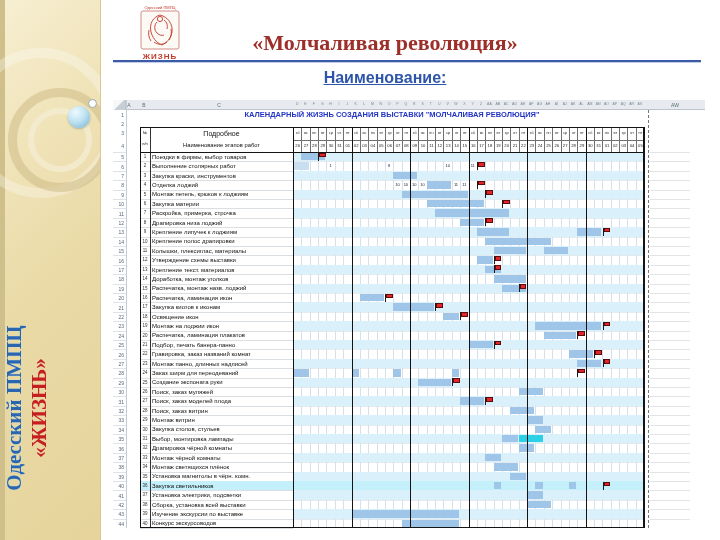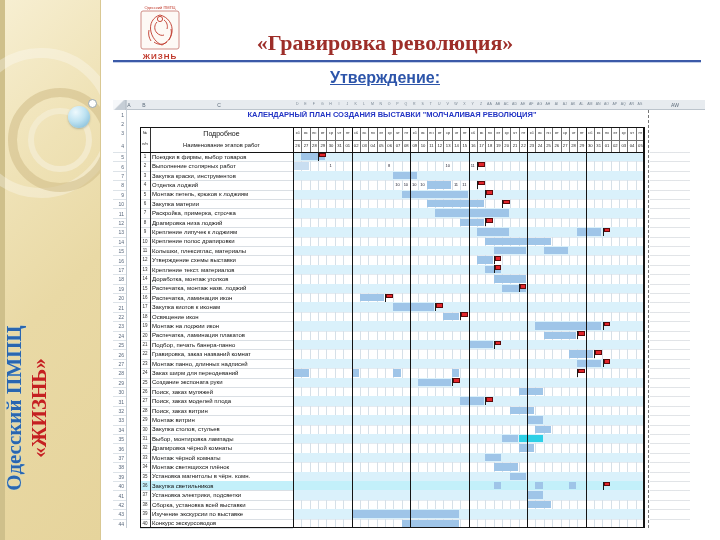--- a/index.html
+++ b/index.html
@@ -77,23 +77,23 @@
       <path d="M23 13 c-7 2 -11 9 -9 17 c2 8 8 12 11 13 c4 -2 9 -6 10 -13 c1 -8 -4 -15 -12 -17z"></path>
       <path d="M20 20 c-3 3 -3 8 0 11 c2 2 5 3 7 2"></path>
       <path d="M27 18 c3 2 4 6 3 9"></path>
       <circle cx="23" cy="17" r="2.6"></circle>
       <path d="M17 40 c4 3 9 3 13 0"></path>
       <path d="M12 28 c-1 4 0 8 2 11 M34 27 c1 4 0 8 -2 11"></path>
     </g>
     <text x="23" y="57" text-anchor="middle" font-size="8" font-weight="bold" letter-spacing="1" fill="#c0392b">ЖИЗНЬ</text>
   </svg>
 
-  <div class="title2">«Гравировка революция»</div>
+  <div class="title2">«Молчаливая революция»</div>
   <div id="rule"></div>
-  <div class="subtitle">Утверждение:</div>
+  <div class="subtitle">Наименование:</div>
 
   <div id="sheet">
       <div style="left: 0px; top: 0px; width: 592px; height: 10px; background: rgb(231, 235, 239); border-bottom: 1px solid rgb(188, 196, 204);"></div>
       <div style="left: 0px; top: 0px; width: 13px; height: 10px; background: linear-gradient(135deg, rgb(246, 248, 250) 45%, rgb(198, 206, 214) 55%); border-right: 1px solid rgb(188, 196, 204);"></div>
       <div style="left: 8px; top: 1.5px; width: 16px; text-align: center; font-size: 5px; line-height: 6px; color: rgb(92, 107, 122);">A</div>
       <div style="left: 23px; top: 1.5px; width: 16px; text-align: center; font-size: 5px; line-height: 6px; color: rgb(92, 107, 122);">B</div>
       <div style="left: 98px; top: 1.5px; width: 16px; text-align: center; font-size: 5px; line-height: 6px; color: rgb(92, 107, 122);">C</div>
       <div style="left: 180px; top: 2px; width: 8.36px; text-align: center; font-size: 3.5px; line-height: 5px; color: rgb(122, 135, 148); overflow: hidden;">D</div>
       <div style="left: 188.36px; top: 2px; width: 8.36px; text-align: center; font-size: 3.5px; line-height: 5px; color: rgb(122, 135, 148); overflow: hidden;">E</div>
       <div style="left: 196.72px; top: 2px; width: 8.36px; text-align: center; font-size: 3.5px; line-height: 5px; color: rgb(122, 135, 148); overflow: hidden;">F</div>
@@ -215,21 +215,21 @@
       <div style="left: 0px; top: 383.2px; width: 11px; text-align: right; font-size: 5px; line-height: 6px; color: rgb(87, 102, 122);">40</div>
       <div style="left: 0px; top: 381px; width: 13px; height: 1px; background: rgb(221, 227, 232);"></div>
       <div style="left: 0px; top: 392.6px; width: 11px; text-align: right; font-size: 5px; line-height: 6px; color: rgb(87, 102, 122);">41</div>
       <div style="left: 0px; top: 390.4px; width: 13px; height: 1px; background: rgb(221, 227, 232);"></div>
       <div style="left: 0px; top: 402px; width: 11px; text-align: right; font-size: 5px; line-height: 6px; color: rgb(87, 102, 122);">42</div>
       <div style="left: 0px; top: 399.8px; width: 13px; height: 1px; background: rgb(221, 227, 232);"></div>
       <div style="left: 0px; top: 411.4px; width: 11px; text-align: right; font-size: 5px; line-height: 6px; color: rgb(87, 102, 122);">43</div>
       <div style="left: 0px; top: 409.2px; width: 13px; height: 1px; background: rgb(221, 227, 232);"></div>
       <div style="left: 0px; top: 420.8px; width: 11px; text-align: right; font-size: 5px; line-height: 6px; color: rgb(87, 102, 122);">44</div>
       <div style="left: 0px; top: 418.6px; width: 13px; height: 1px; background: rgb(221, 227, 232);"></div>
-      <div style="left: 27px; top: 11px; width: 504px; text-align: center; font-size: 7.5px; line-height: 8px; font-weight: 700; color: rgb(35, 52, 196); white-space: nowrap; overflow: hidden;">КАЛЕНДАРНЫЙ ПЛАН СОЗДАНИЯ ВЫСТАВКИ "МОЛЧАЛИВАЯ РЕВОЛЮЦИЯ"</div>
+      <div style="left: 27px; top: 11px; width: 504px; text-align: center; font-size: 7.5px; line-height: 8px; font-weight: 700; color: rgb(35, 52, 196); white-space: nowrap; overflow: hidden;">КАЛЕНДАРНЫЙ ЖИЗНЬ СОЗДАНИЯ ВЫСТАВКИ "МОЛЧАЛИВАЯ РЕВОЛЮЦИЯ"</div>
       <div style="left: 28px; top: 30px; width: 8px; text-align: center; font-size: 4px; line-height: 5px; color: rgb(17, 17, 17);">№</div>
       <div style="left: 28px; top: 41px; width: 8px; text-align: center; font-size: 4px; line-height: 5px; color: rgb(17, 17, 17);">п/п</div>
       <div style="left: 37px; top: 29.5px; width: 143px; text-align: center; font-size: 7px; line-height: 8px; color: rgb(17, 17, 17);">Подробное</div>
       <div style="left: 37px; top: 41.5px; width: 143px; text-align: center; font-size: 5.8px; line-height: 7px; color: rgb(17, 17, 17); white-space: nowrap; overflow: hidden;">Наименование этапов работ</div>
       <div style="left: 180px; top: 27px; width: 8.36px; height: 12.5px; border-left: 1px solid rgb(112, 112, 112); text-align: center; font-size: 3.8px; line-height: 12px; color: rgb(34, 34, 34); overflow: hidden;">сб</div>
       <div style="left: 180px; top: 39.5px; width: 8.36px; height: 12.5px; border-left: 1px solid rgb(112, 112, 112); text-align: center; font-size: 4.2px; line-height: 12px; color: rgb(34, 34, 34); overflow: hidden;">26</div>
       <div style="left: 188.36px; top: 27px; width: 8.36px; height: 12.5px; border-left: 1px solid rgb(112, 112, 112); text-align: center; font-size: 3.8px; line-height: 12px; color: rgb(34, 34, 34); overflow: hidden;">вс</div>
       <div style="left: 188.36px; top: 39.5px; width: 8.36px; height: 12.5px; border-left: 1px solid rgb(112, 112, 112); text-align: center; font-size: 4.2px; line-height: 12px; color: rgb(34, 34, 34); overflow: hidden;">27</div>
       <div style="left: 196.72px; top: 27px; width: 8.36px; height: 12.5px; border-left: 1px solid rgb(112, 112, 112); text-align: center; font-size: 3.8px; line-height: 12px; color: rgb(34, 34, 34); overflow: hidden;">пн</div>
       <div style="left: 196.72px; top: 39.5px; width: 8.36px; height: 12.5px; border-left: 1px solid rgb(112, 112, 112); text-align: center; font-size: 4.2px; line-height: 12px; color: rgb(34, 34, 34); overflow: hidden;">28</div>

